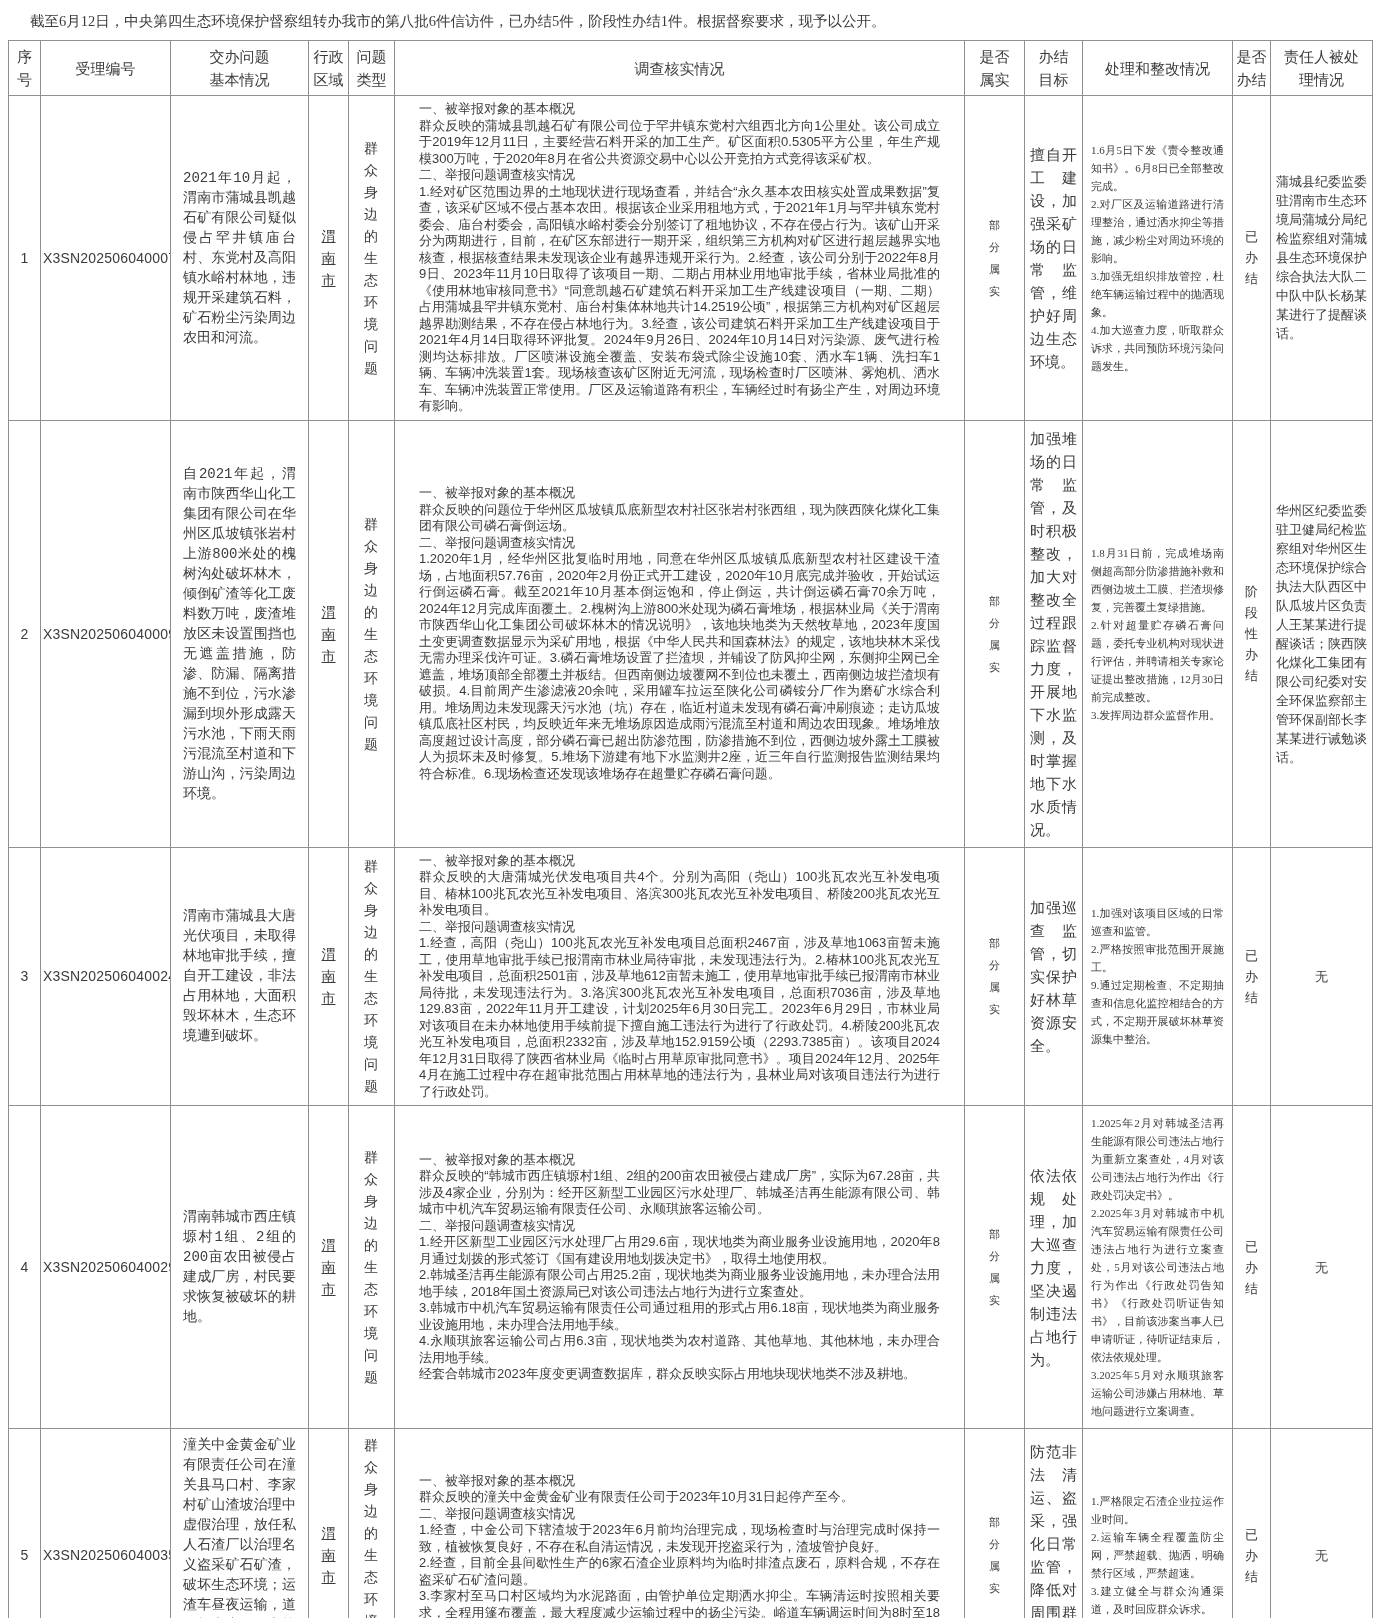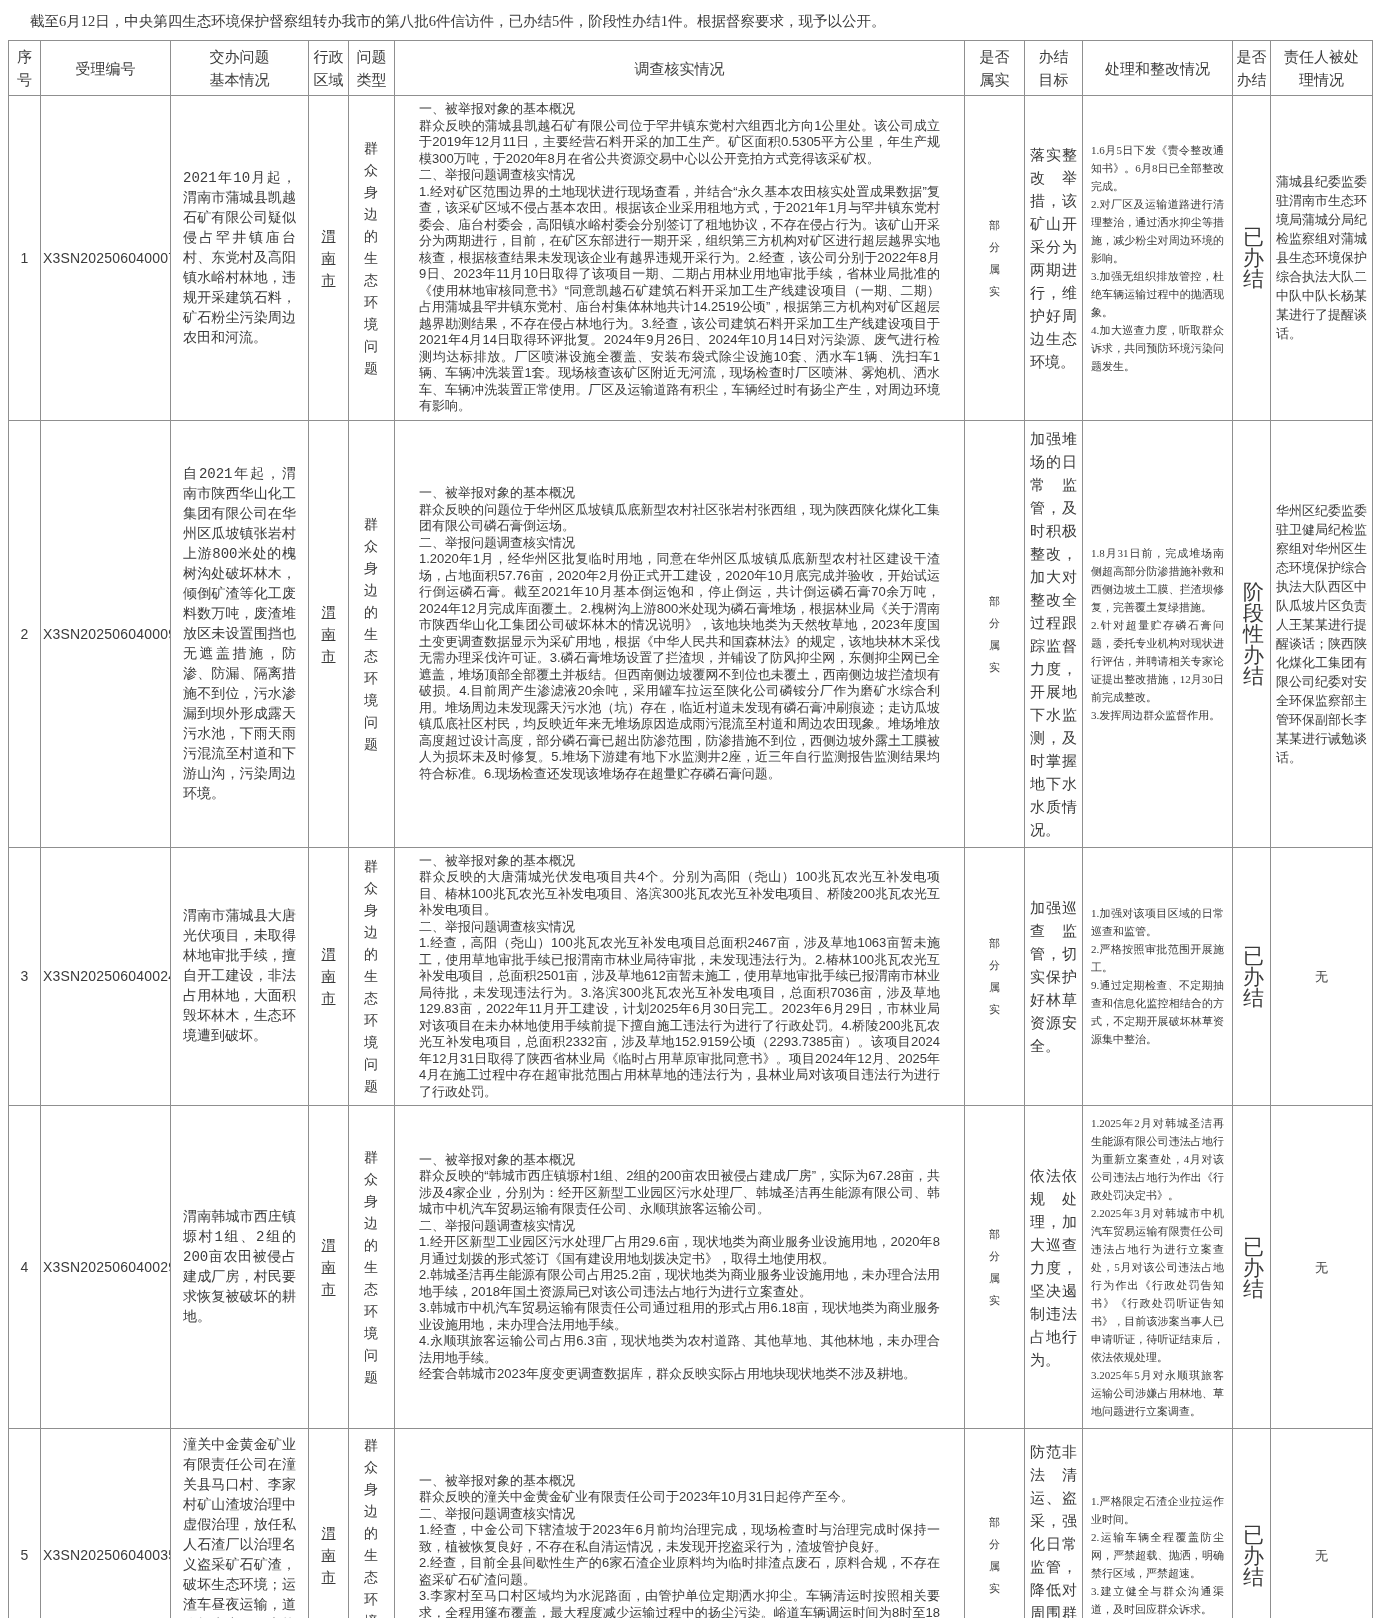--- a/index.html
+++ b/index.html
@@ -54,21 +54,21 @@
 
   td.c-no   { text-align: center; padding: 2px; }
   td.c-id   { text-align: center; padding: 2px; font-size: 14px; letter-spacing: 0.2px; }
   td.c-problem { text-align: justify; padding: 6px 12px; line-height: 20px; font-family: Liberation Mono, monospace; }
   td.c-region  { text-align: center; padding: 4px 11px; line-height: 22px; text-decoration: underline; }
   td.c-type    { text-align: justify; padding: 4px 15px; line-height: 22px; }
   td.c-invest  { font-size: 13px; line-height: 16.5px; text-align: justify; padding: 5px 24px; }
   td.c-verified{ text-align: center; padding: 4px 23px; line-height: 22px; font-size: 11px; }
   td.c-target  { text-align: justify; padding: 6px 5px; line-height: 23px; font-size: 15px; }
   td.c-rect    { text-align: justify; font-size: 11px; line-height: 18px; padding: 6px 8px; font-family: Liberation Serif, serif; }
-  td.c-status  { text-align: center; padding: 4px 10px; line-height: 21px; font-size: 21px; }
+  td.c-status  { text-align: center; padding: 4px 10px; line-height: 21px; font-size: 13px; }
   td.c-resp    { font-size: 13px; line-height: 19px; text-align: justify; padding: 6px 5px; }
   td.center    { text-align: center; }
 </style>
 </head>
 <body>
 
 <p class="note">截至6月12日，中央第四生态环境保护督察组转办我市的第八批6件信访件，已办结5件，阶段性办结1件。根据督察要求，现予以公开。</p>
 
 <table class="main">
   <colgroup>
@@ -112,21 +112,21 @@
       <td class="c-no">1</td>
       <td class="c-id">X3SN202506040007</td>
       <td class="c-problem">2021年10月起，渭南市蒲城县凯越石矿有限公司疑似侵占罕井镇庙台村、东党村及高阳镇水峪村林地，违规开采建筑石料，矿石粉尘污染周边农田和河流。</td>
       <td class="c-region">渭南市</td>
       <td class="c-type">群众身边的生态环境问题</td>
       <td class="c-invest">一、被举报对象的基本概况
 群众反映的蒲城县凯越石矿有限公司位于罕井镇东党村六组西北方向1公里处。该公司成立于2019年12月11日，主要经营石料开采的加工生产。矿区面积0.5305平方公里，年生产规模300万吨，于2020年8月在省公共资源交易中心以公开竞拍方式竞得该采矿权。
 二、举报问题调查核实情况
 1.经对矿区范围边界的土地现状进行现场查看，并结合“永久基本农田核实处置成果数据”复查，该采矿区域不侵占基本农田。根据该企业采用租地方式，于2021年1月与罕井镇东党村委会、庙台村委会，高阳镇水峪村委会分别签订了租地协议，不存在侵占行为。该矿山开采分为两期进行，目前，在矿区东部进行一期开采，组织第三方机构对矿区进行超层越界实地核查，根据核查结果未发现该企业有越界违规开采行为。2.经查，该公司分别于2022年8月9日、2023年11月10日取得了该项目一期、二期占用林业用地审批手续，省林业局批准的《使用林地审核同意书》“同意凯越石矿建筑石料开采加工生产线建设项目（一期、二期）占用蒲城县罕井镇东党村、庙台村集体林地共计14.2519公顷”，根据第三方机构对矿区超层越界勘测结果，不存在侵占林地行为。3.经查，该公司建筑石料开采加工生产线建设项目于2021年4月14日取得环评批复。2024年9月26日、2024年10月14日对污染源、废气进行检测均达标排放。厂区喷淋设施全覆盖、安装布袋式除尘设施10套、洒水车1辆、洗扫车1辆、车辆冲洗装置1套。现场核查该矿区附近无河流，现场检查时厂区喷淋、雾炮机、洒水车、车辆冲洗装置正常使用。厂区及运输道路有积尘，车辆经过时有扬尘产生，对周边环境有影响。</td>
       <td class="c-verified">部分属实</td>
-      <td class="c-target">落实整改举措，该矿山开采分为两期进行，维护好周边生态环境。</td>
+      <td class="c-target">擅自开工建设，加强采矿场的日常监管，维护好周边生态环境。</td>
       <td class="c-rect">1.6月5日下发《责令整改通知书》。6月8日已全部整改完成。
 2.对厂区及运输道路进行清理整治，通过洒水抑尘等措施，减少粉尘对周边环境的影响。
 3.加强无组织排放管控，杜绝车辆运输过程中的抛洒现象。
 4.加大巡查力度，听取群众诉求，共同预防环境污染问题发生。</td>
       <td class="c-status">已办结</td>
       <td class="c-resp">蒲城县纪委监委驻渭南市生态环境局蒲城分局纪检监察组对蒲城县生态环境保护综合执法大队二中队中队长杨某某进行了提醒谈话。</td>
     </tr>
     <tr class="h2">
       <td class="c-no">2</td>
       <td class="c-id">X3SN202506040009</td>

